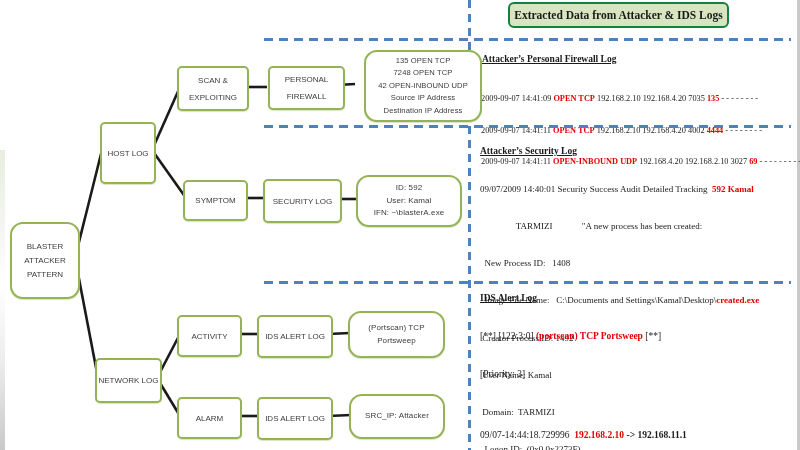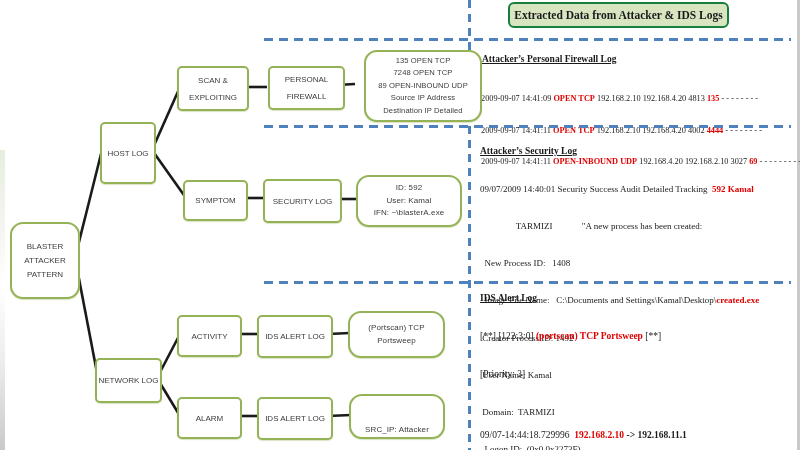--- a/index.html
+++ b/index.html
@@ -90,23 +90,23 @@
     <span>SCAN &amp; EXPLOITING</span>
   </div>
 
   <div class="node" style="left:268px;top:66px;width:73px;height:40px;">
     <span>PERSONAL FIREWALL</span>
   </div>
 
   <div class="node big detail" style="left:364px;top:50px;width:114px;height:68px;">
     <span>135 OPEN TCP</span>
     <span>7248 OPEN TCP</span>
-    <span>89 OPEN-INBOUND UDP</span>
+    <span>42 OPEN-INBOUND UDP</span>
     <span>Source IP Address</span>
-    <span>Destination IP Detailed</span>
+    <span>Destination IP Address</span>
   </div>
 
   <div class="node" style="left:183px;top:180px;width:61px;height:37px;">
     <span>SYMPTOM</span>
   </div>
 
   <div class="node" style="left:263px;top:179px;width:75px;height:40px;">
     <span>SECURITY LOG</span>
   </div>
 
@@ -130,31 +130,31 @@
   </div>
 
   <div class="node" style="left:177px;top:397px;width:61px;height:38px;">
     <span>ALARM</span>
   </div>
 
   <div class="node" style="left:257px;top:397px;width:72px;height:39px;">
     <span>IDS ALERT LOG</span>
   </div>
 
-  <div class="node big detail" style="left:349px;top:394px;width:92px;height:41px;font-size:8px;justify-content:flex-end;">
+  <div class="node big detail" style="left:349px;top:394px;width:92px;height:41px;font-size:8px;">
     <span>SRC_IP: Attacker</span>
   </div>
 
   <div class="hbox serif">
     <span>Extracted Data from Attacker &amp; IDS Logs</span>
   </div>
 
   <div class="sec-title serif" style="left:482px;top:54px;">Attacker’s Personal Firewall Log</div>
   <div class="loglines fw-lines serif">
-    <div><span>2009-09-07 14:41:09 </span><span class="red">OPEN TCP</span><span> 192.168.2.10 192.168.4.20 4813 </span><span class="red">135</span><span> - - - - - - - -</span></div>
+    <div><span>2009-09-07 14:41:09 </span><span class="red">OPEN TCP</span><span> 192.168.2.10 192.168.4.20 7035 </span><span class="red">135</span><span> - - - - - - - -</span></div>
     <div><span>2009-09-07 14:41:11 </span><span class="red">OPEN TCP</span><span> 192.168.2.10 192.168.4.20 4002 </span><span class="red">4444</span><span> - - - - - - - -</span></div>
     <div><span>2009-09-07 14:41:11 </span><span class="red">OPEN-INBOUND UDP</span><span> 192.168.4.20 192.168.2.10 3027 </span><span class="red">69</span><span> - - - - - - - - - -</span></div>
   </div>
 
   <div class="sec-title serif" style="left:480px;top:146px;">Attacker’s Security Log</div>
   <div class="loglines sl-lines serif">
     <div><span>09/07/2009 14:40:01 Security Success Audit Detailed Tracking  </span><span class="red">592 Kamal</span></div>
     <div>                TARMIZI             "A new process has been created:</div>
     <div>  New Process ID:   1408</div>
     <div><span>  Image File Name:   C:\Documents and Settings\Kamal\Desktop\</span><span class="red">created.exe</span></div>

